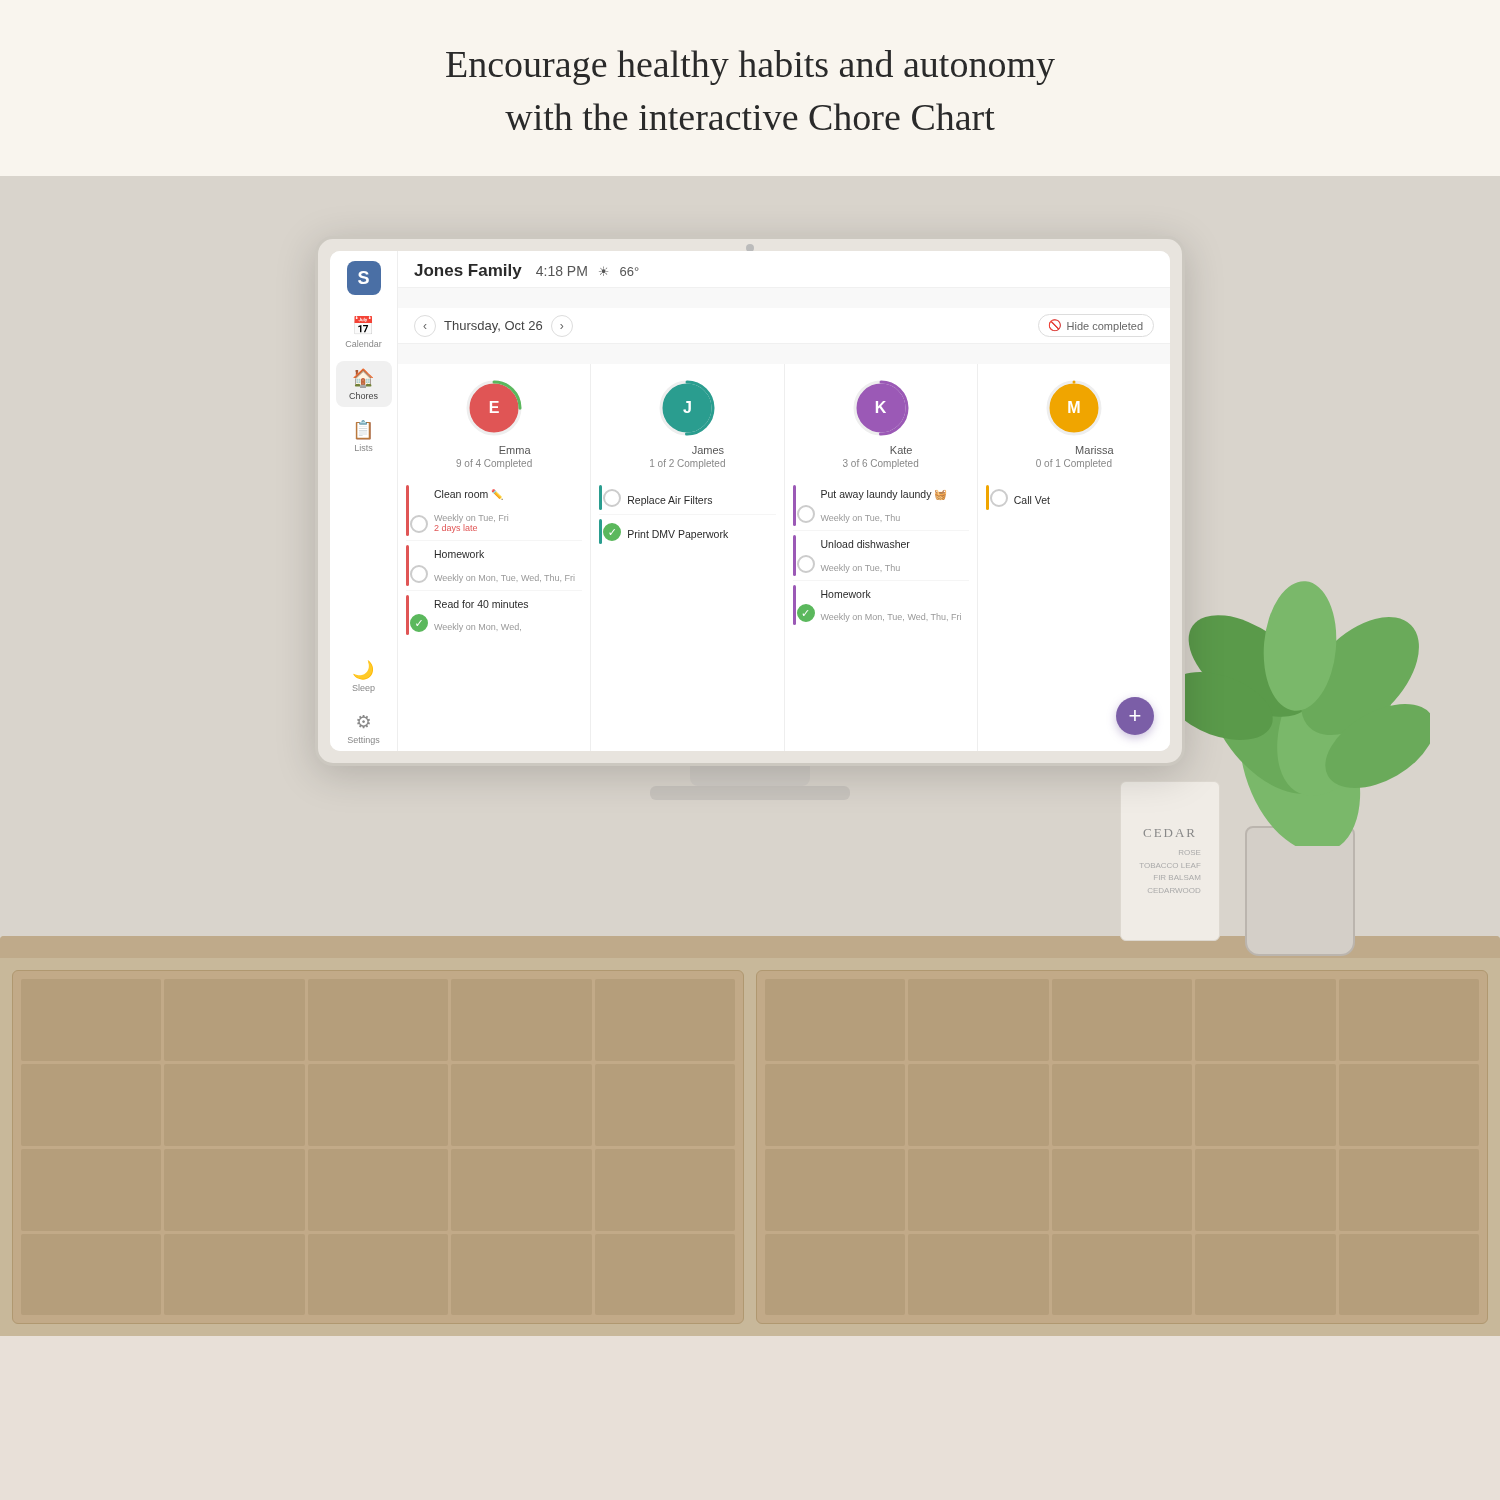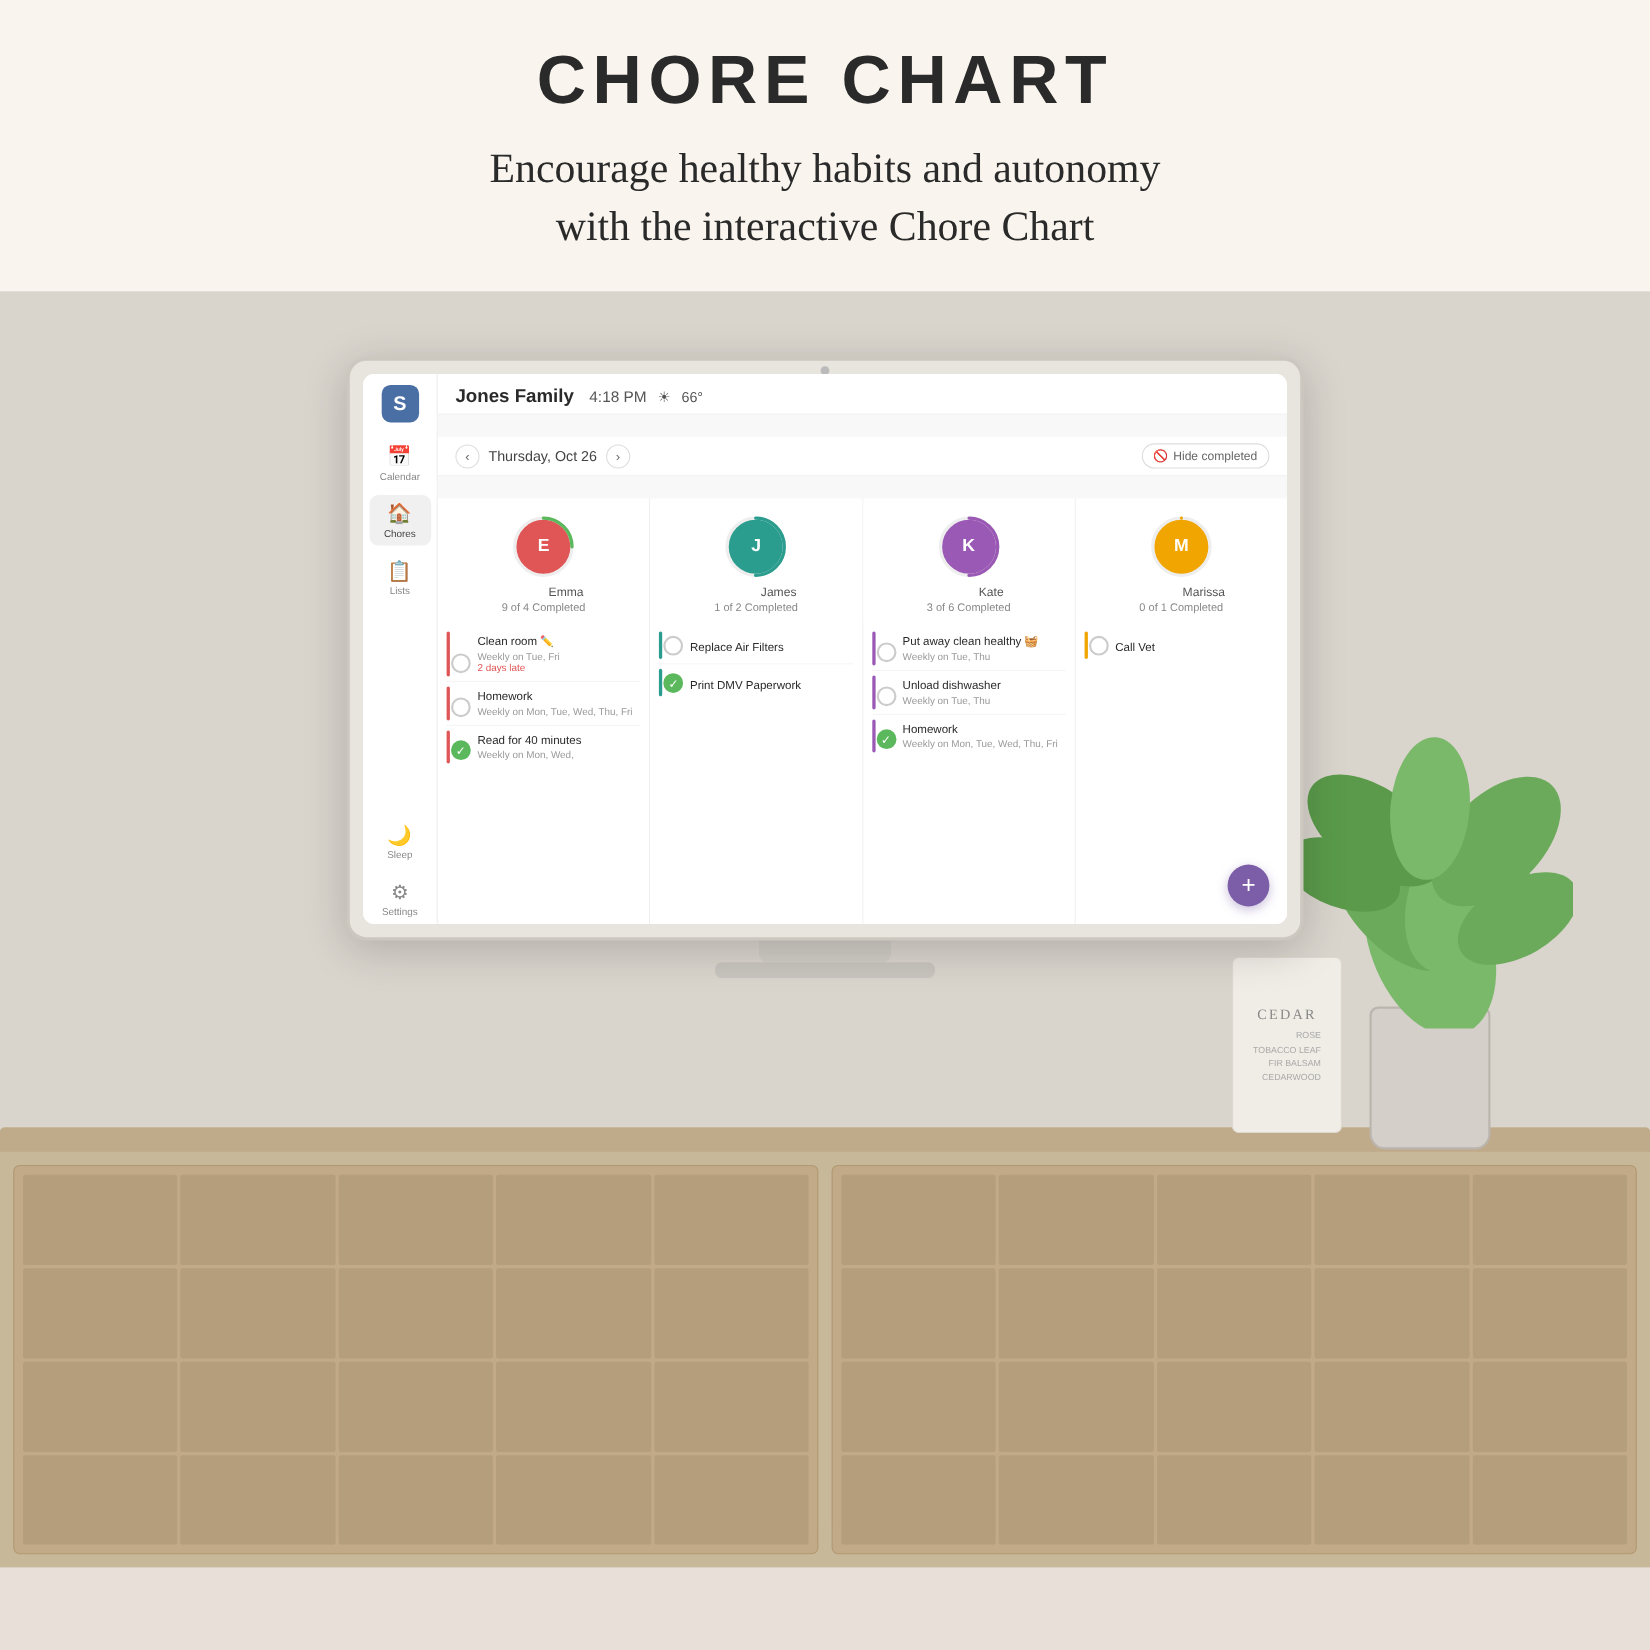--- a/index.html
+++ b/index.html
@@ -424,21 +424,21 @@
     }
     .task-name {
       font-size: 10.5px;
       color: #2a2a2a;
       font-weight: 500;
       line-height: 1.3;
     }
     .task-sub {
       font-size: 9px;
       color: #999;
-      margin-top: 1px;
+      margin-top: 11px;
     }
     .task-late {
       font-size: 9px;
       color: #e05555;
       font-weight: 500;
     }
 
     
     .fab {
       position: absolute;
@@ -459,21 +459,20 @@
 
     
     .ring-svg {
       transform: rotate(-90deg);
     }
   </style>
 </head>
 <body>
 
 <div class="promo-banner">
-  <div class="promo-title">CHORE CHART</div>
   <div class="promo-subtitle">
     <span>Encourage healthy habits and autonomy</span><br>
     <span>with the interactive Chore Chart</span>
   </div>
 </div>
 
 <div class="scene">
 
   <div class="dresser">
     <div class="dresser-top"></div>
@@ -707,21 +706,21 @@
       <div class="person-progress">3 of 6 Completed</div>
     </div>
     <div class="person-tasks">
 
         <div class="task-item">
           <div class="task-left-bar" style="background:#9b59b6"></div>
           <div class="task-checkbox ">
             
           </div>
           <div class="task-info">
-            <div class="task-name">Put away clean healthy 🧺</div>
+            <div class="task-name">Put away laundy laundy 🧺</div>
             <div class="task-sub">Weekly on Tue, Thu</div>
 
           </div>
         </div>
 
         <div class="task-item">
           <div class="task-left-bar" style="background:#9b59b6"></div>
           <div class="task-checkbox ">
             
           </div>

